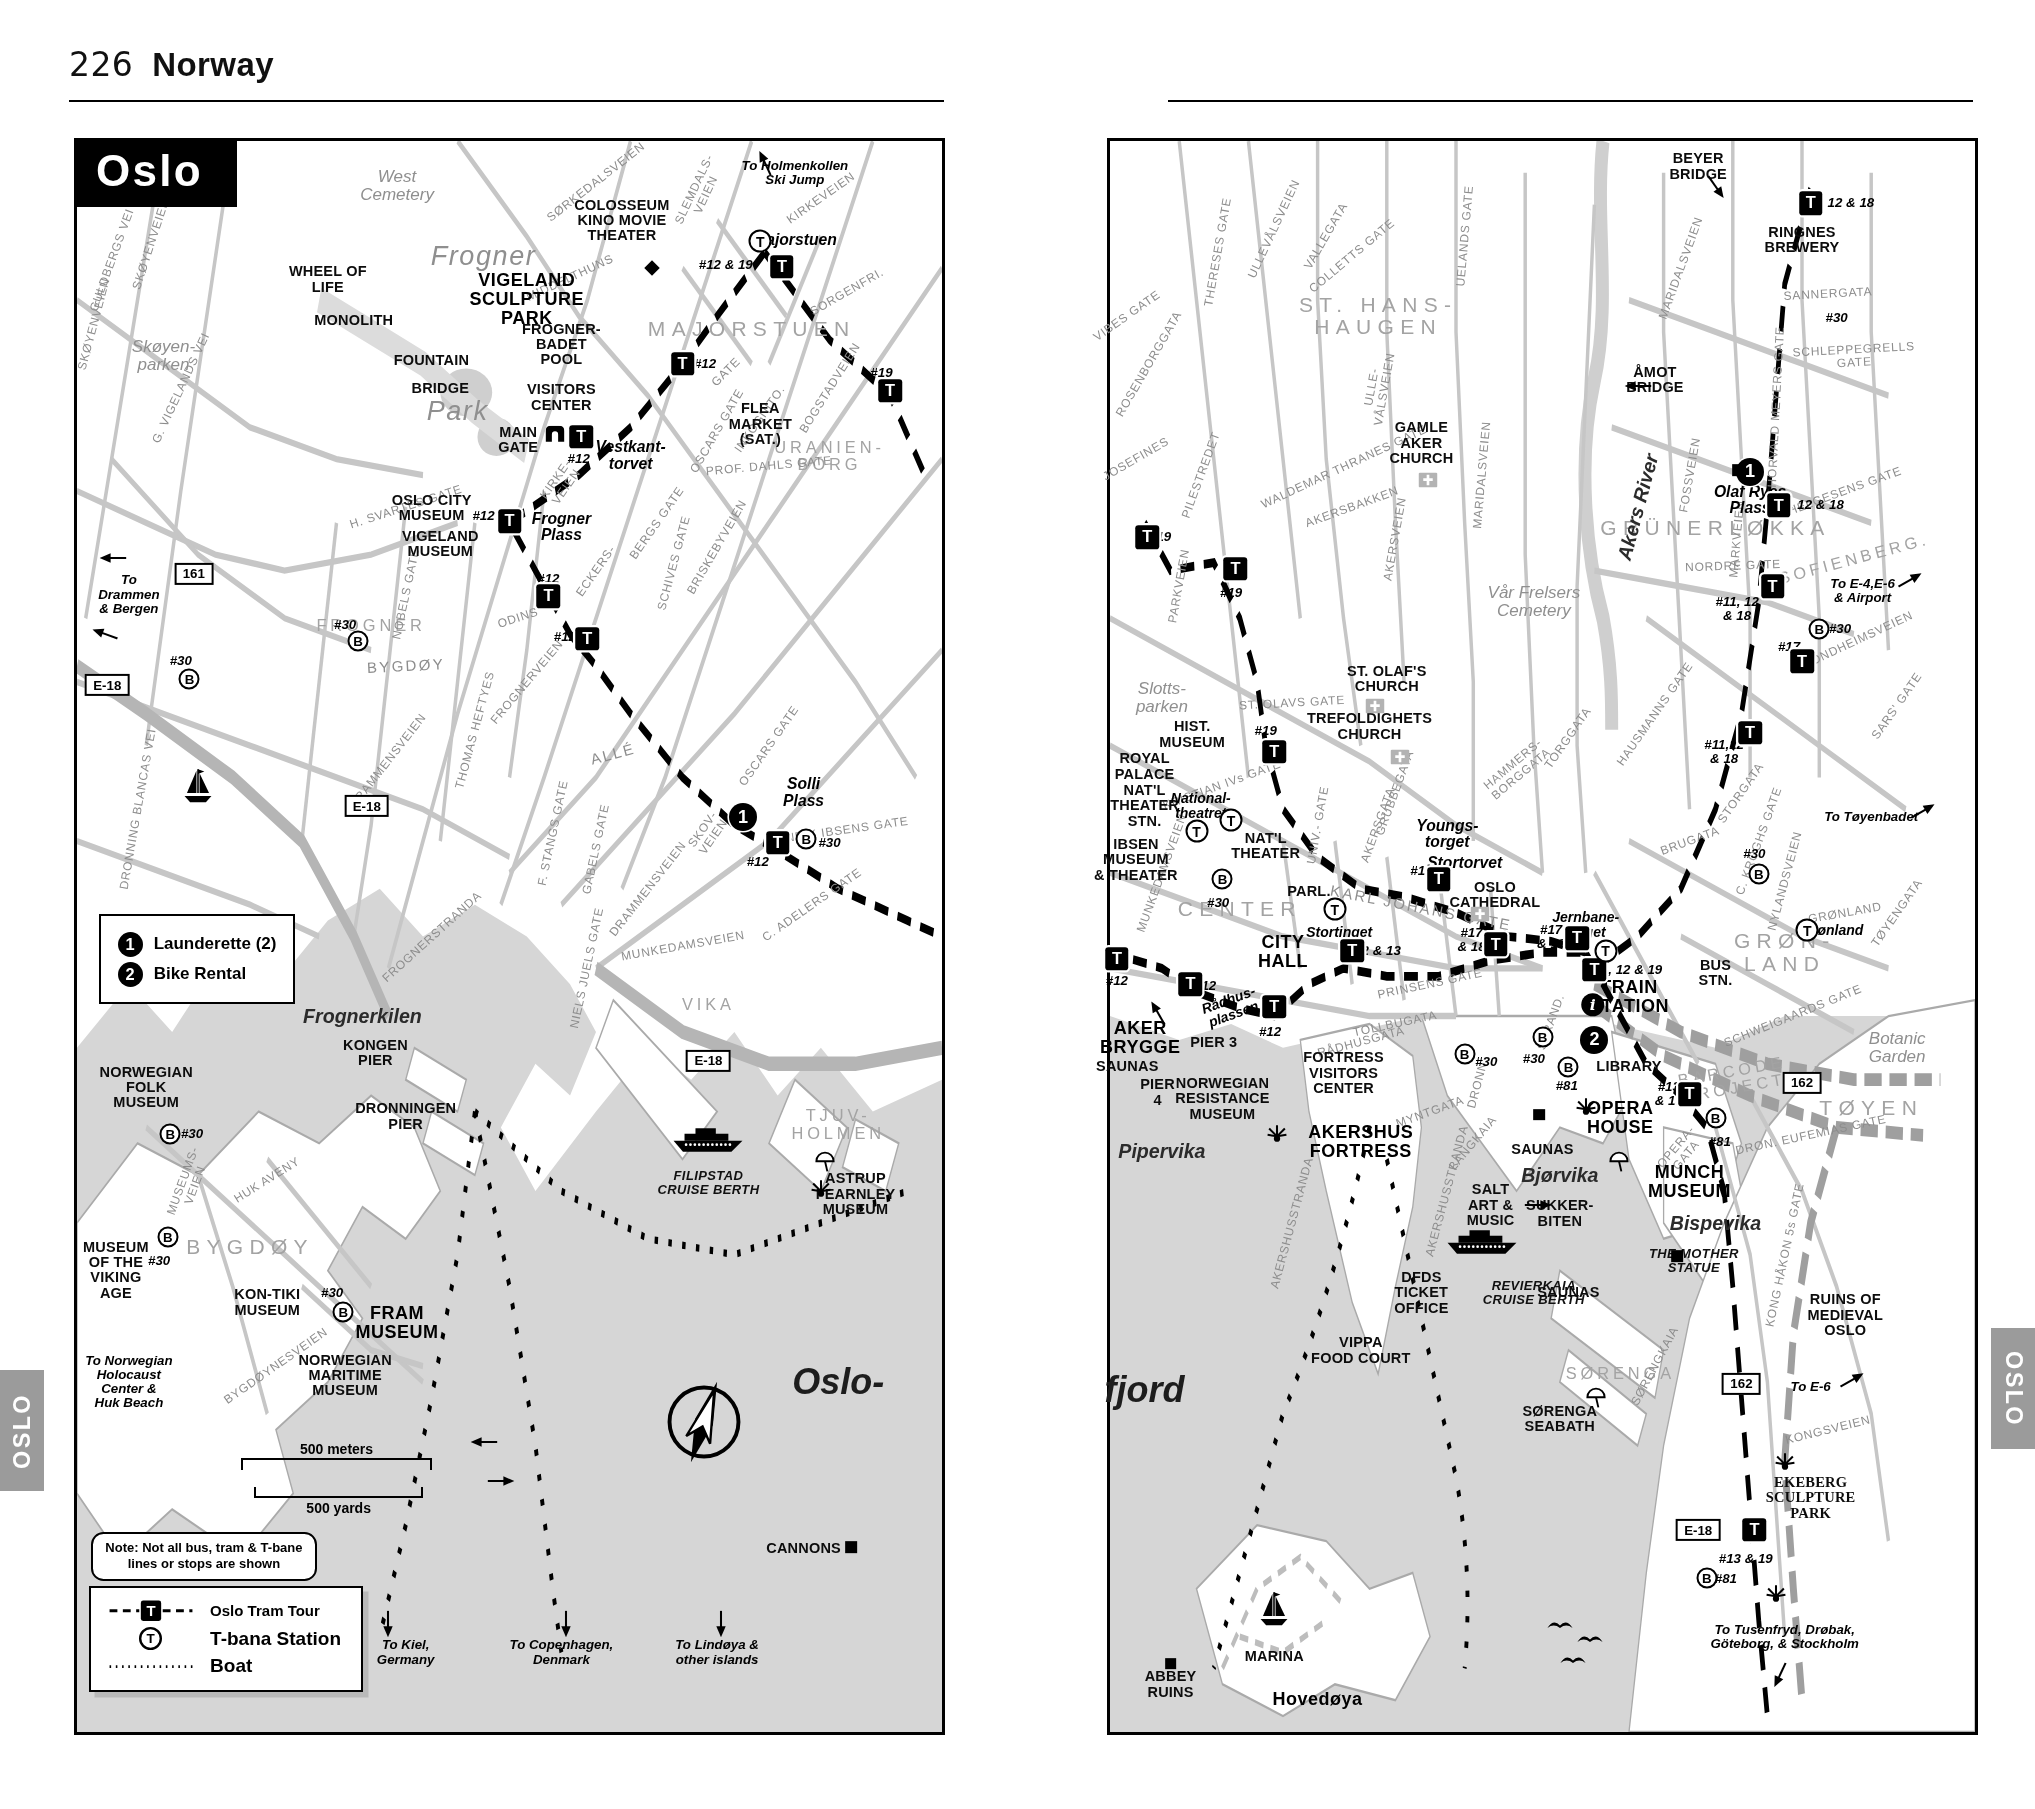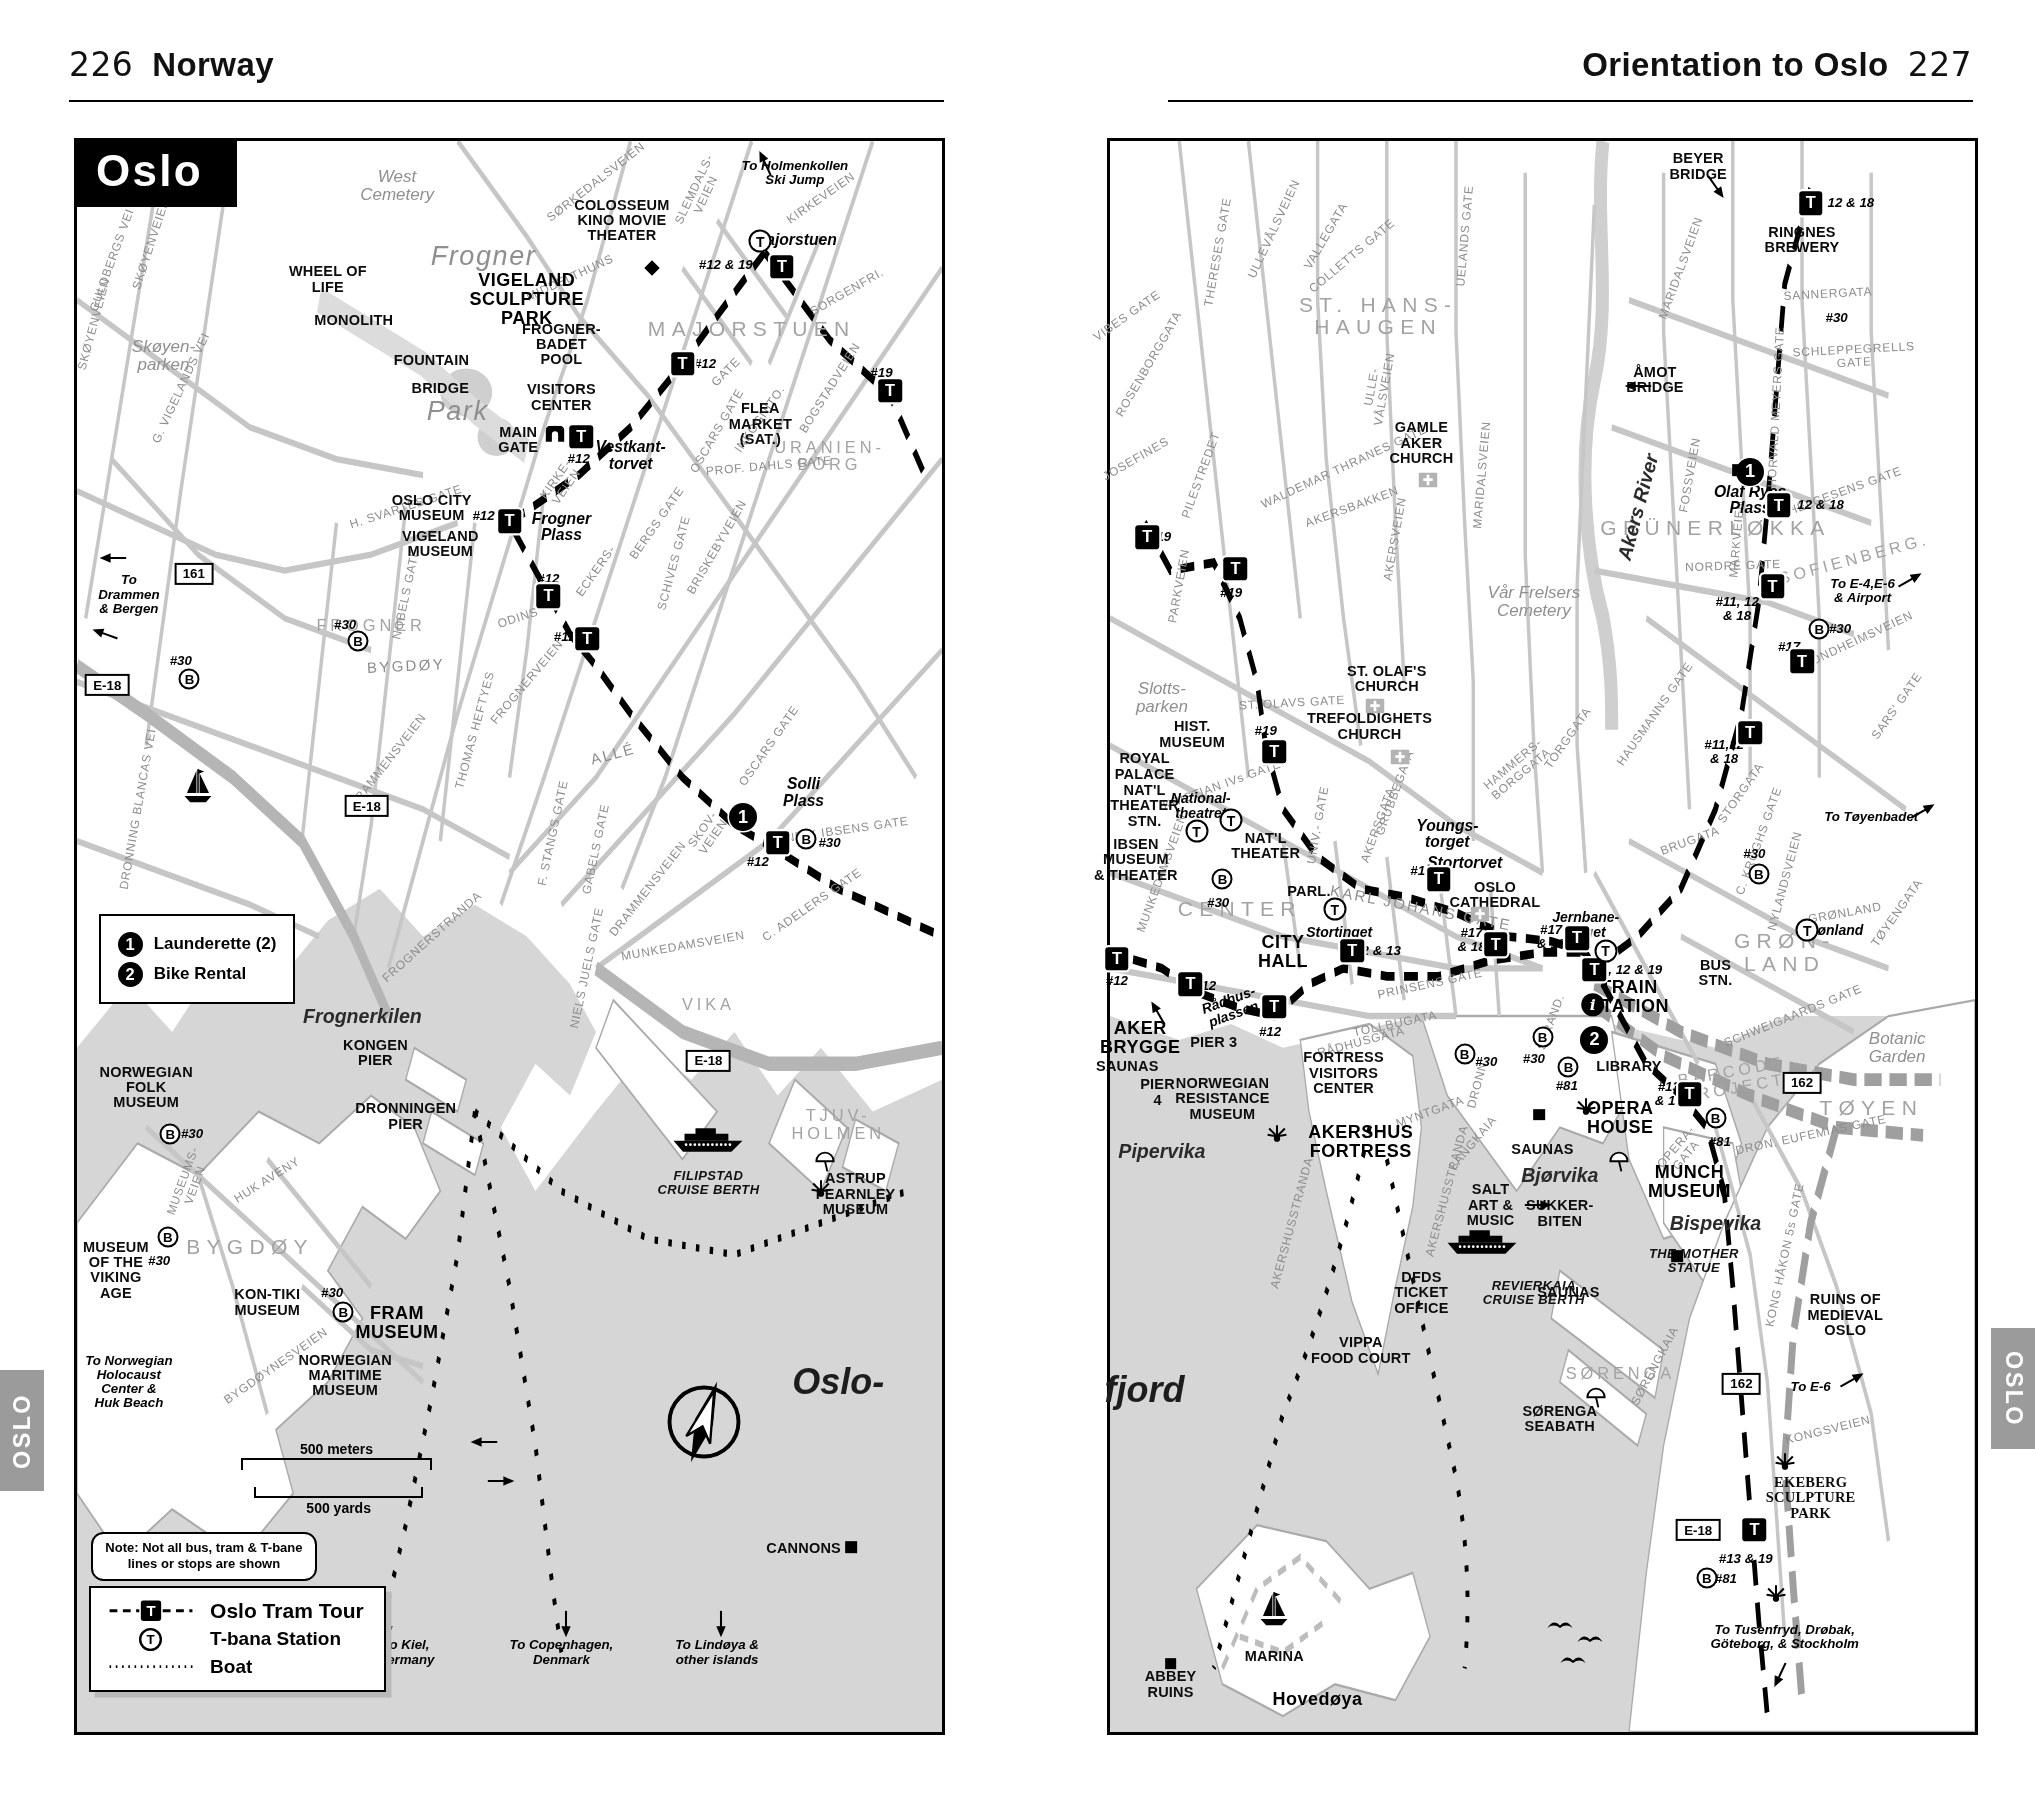--- a/index.html
+++ b/index.html
@@ -57,42 +57,41 @@
   #laund-box{left:2.5%;top:48.6%;padding:11px 17px;}
   .laund-row{display:flex;align-items:center;gap:11px;margin:4.7px 0;}
   .laund-num{width:25px;height:25px;border-radius:50%;background:#000;color:#fff;font-weight:800;
              font-size:16.4px;display:flex;align-items:center;justify-content:center;flex:0 0 auto;}
   .laund-txt{font-weight:700;font-size:17px;}
   #note-box{left:1.6%;top:87.4%;border-radius:12.5px;border-width:2px;padding:6.3px 12.5px;
             font-weight:700;font-size:13px;text-align:center;white-space:pre-line;line-height:1.25;}
   #sym-box{left:1.4%;top:90.8%;padding:7.8px 20.4px 9.4px 12.5px;box-shadow:5.5px 5.5px 0 #b9b9b9;}
   .sym-row{display:flex;align-items:center;gap:12.5px;margin:3.1px 0;}
   .sym-cell{width:94px;display:flex;align-items:center;justify-content:center;}
-  .sym-lab{font-weight:700;font-size:21px;text-align:center;}
+  .sym-lab{font-weight:700;font-size:15px;text-align:center;}
   .sym-lab-sm{font-weight:700;font-size:19px;}
   
   .sbar{position:absolute;z-index:26;}
   .sbar .bar-m{height:9.4px;border-left:2px solid #000;border-right:2px solid #000;border-top:2px solid #000;}
   .sbar .bar-y{height:9.4px;border-left:2px solid #000;border-right:2px solid #000;border-bottom:2px solid #000;}
   .sbar .st{font-weight:700;font-size:14px;text-align:center;padding:1.6px 0;}
   
   .tab{position:absolute;width:44px;height:121px;background:#9b9b9b;z-index:40;}
   .tab span{position:absolute;left:50%;top:50%;color:#fff;font-weight:800;font-size:23.5px;letter-spacing:2.3px;white-space:nowrap;}
   #tab-left{left:0;top:1370px;}
   #tab-left span{transform:translate(-50%,-50%) rotate(-90deg);}
   #tab-right{right:0;top:1328px;}
   #tab-right span{transform:translate(-50%,-50%) rotate(90deg);}
 </style>
 </head>
 <body>
 
 <div class="page">
 
   <div class="hdr hdr-left"><span class="pagenum">226</span>&nbsp;&nbsp;<span>Norway</span></div>
-  <div class="hdr hdr-right"><span>Orientation to Oslo</span>&nbsp;&nbsp;<span class="pagenum">227</span></div>
   <div class="hrule hrule-left"></div>
   <div class="hrule hrule-right"></div>
 
   <div class="map" id="left-map">
     <svg class="basesvg" viewBox="0 0 100 100" preserveAspectRatio="none">
 
       <path d="M0,57 L6,53 L11,56 L17,51 L23,53 L29,49 L35,47 L40,50 L46,48 L52,50 L57,53 L60,56 L57,60 L53,58 L49,62 L53,66 L60,61 L66,57 L71,59 L76,56 L81,60 L86,57 L92,61 L100,59 L100,100 L0,100 Z" fill="#d6d6d6"></path>
 
       <path d="M0,68 L7,63 L14,65 L21,61 L28,63 L34,60 L39,62 L42,66 L38,69 L33,67 L29,71 L33,74 L29,78 L23,81 L25,85 L19,89 L11,86 L5,89 L0,85 Z" fill="#fff" stroke="#aaa" stroke-width="0.15"></path>
 

